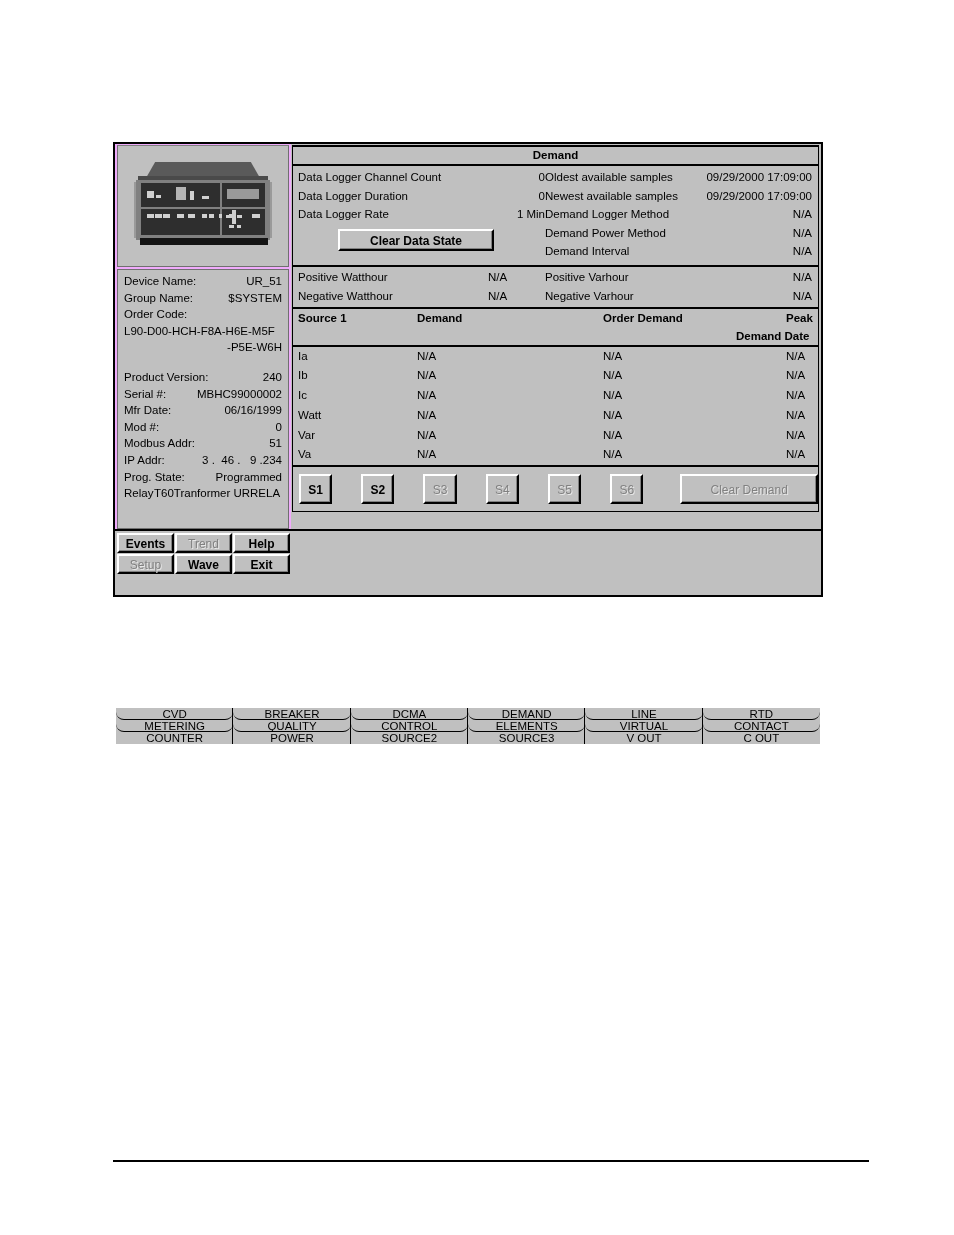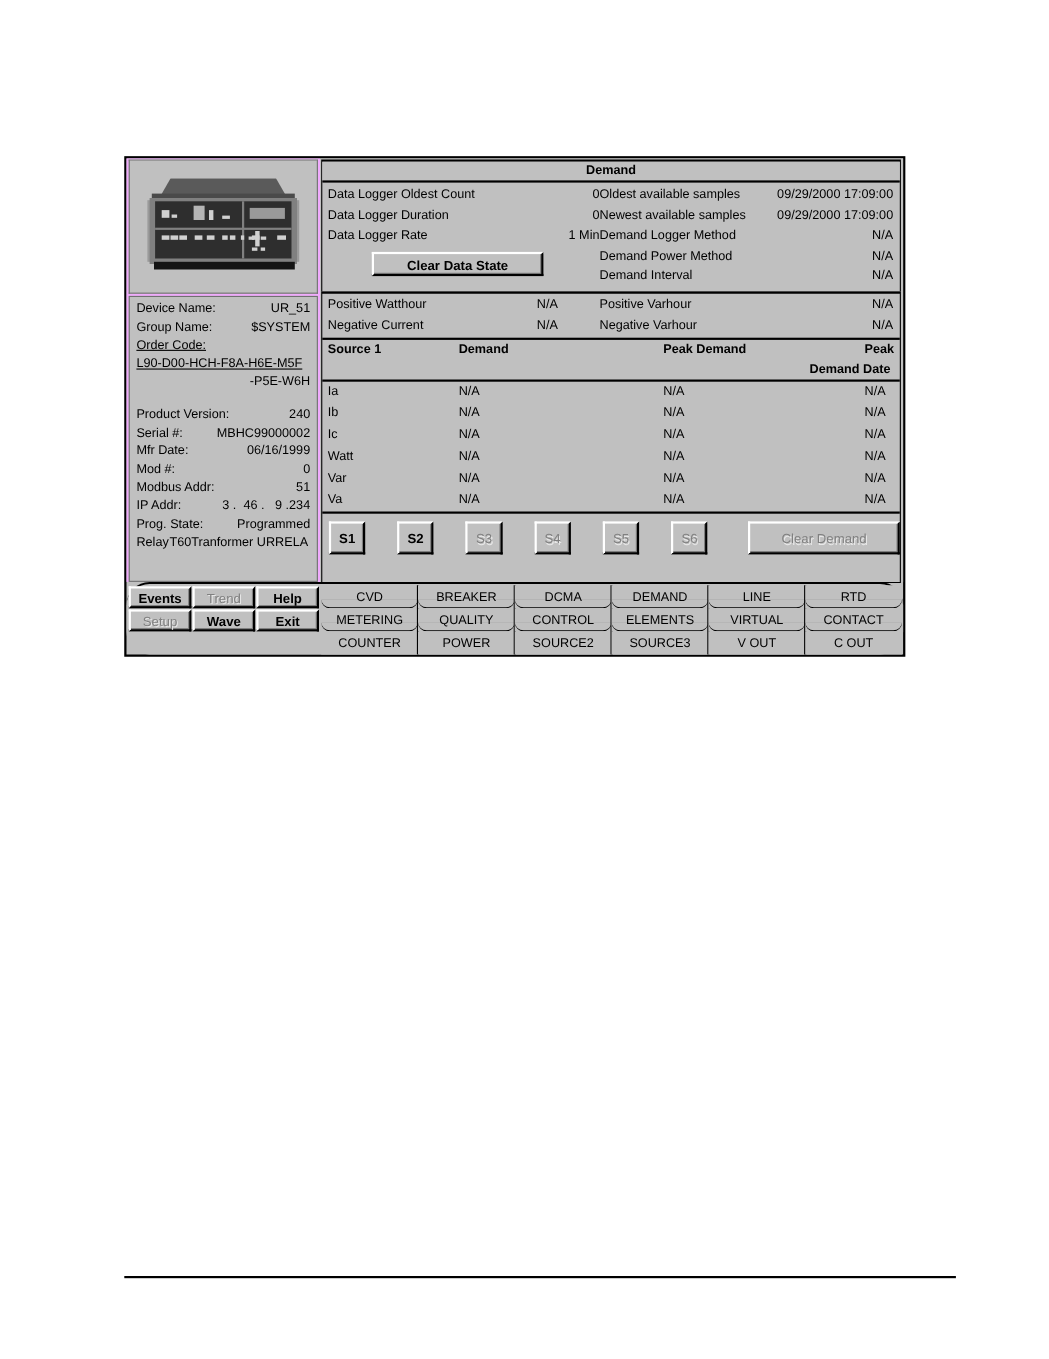--- a/index.html
+++ b/index.html
@@ -135,21 +135,21 @@
     overflow: hidden;
     position: relative;
   }
   .info-row {
     display: flex;
     justify-content: space-between;
     white-space: nowrap;
   }
   .info-row .lbl { }
   .info-row .val { text-align: right; }
-  .info-full { white-space: nowrap; text-decoration: underline; }
+  .info-full { white-space: nowrap; }
   .info-right { text-align: right; white-space: nowrap; }
   .info-gap { height: 13px; }
   .info-ip { white-space: pre; }
   .info-overlap {
     position: relative;
     white-space: nowrap;
     height: 16.6px;
   }
   .info-overlap .a { position: absolute; left: 0; top: 0; }
   .info-overlap .b { position: absolute; left: 30px; top: 0; }
@@ -286,21 +286,21 @@
 
   .table-foot-sep {
     border-top: 2px solid #000;
     height: 0;
   }
 
   
   .srcbtn-bar {
     display: flex;
     align-items: center;
-    padding: 7px 0 25px 6px;
+    padding: 7px 0 7px 6px;
     gap: 0;
   }
   .srcbtn {
     width: 35px;
     height: 30px;
     line-height: 26px;
     margin-right: 29px;
     font-size: 12px;
   }
   .clear-demand-btn {
@@ -309,25 +309,24 @@
     line-height: 26px;
     font-size: 12px;
     margin-left: 8px;
   }
 
   
   .bottom-bar {
     height: 66px;
     flex: 0 0 66px;
     display: flex;
-    flex-direction: row;
+    flex-direction: column;
     background: #c0c0c0;
     border-top: 2px solid #000;
     box-sizing: border-box;
-    border-radius: 21px;
   }
 
   .cmd-block {
     width: 176px;
     flex: 0 0 176px;
     padding: 2px 0 0 2px;
     box-sizing: border-box;
   }
   .cmd-row { display: flex; }
   .cmd-btn {
@@ -501,21 +500,21 @@
         </div>
       </div>
 
       <div class="right-panel">
 
         <div class="section">
           <div class="section-title">Demand</div>
           <div class="demand-body">
             <div class="demand-col-left">
               <div class="kv">
-                <span>Data Logger Oldest Count</span>
+                <span>Data Logger Channel Count</span>
                 <span class="v">0</span>
               </div>
               <div class="kv">
                 <span>Data Logger Duration</span>
                 <span class="v">0</span>
               </div>
               <div class="kv">
                 <span>Data Logger Rate</span>
                 <span class="v">1 Min</span>
               </div>
@@ -550,31 +549,31 @@
 
         <div class="section" style="border-top-width:2px; margin-top:-1px;">
           <div class="energy-body">
             <div class="energy-row">
               <span class="c1">Positive Watthour</span>
               <span class="c2">N/A</span>
               <span class="c3">Positive Varhour</span>
               <span class="c4">N/A</span>
             </div>
             <div class="energy-row">
-              <span class="c1">Negative Current</span>
+              <span class="c1">Negative Watthour</span>
               <span class="c2">N/A</span>
               <span class="c3">Negative Varhour</span>
               <span class="c4">N/A</span>
             </div>
           </div>
 
           <div class="table-head">
             <span class="col-a">Source 1</span>
             <span class="col-b"><span class="ctr-b">Demand</span></span>
-            <span class="col-c"><span class="ctr-c">Peak Demand</span></span>
+            <span class="col-c"><span class="ctr-c">Order Demand</span></span>
             <span class="col-d"><span class="ctr-d">Peak Demand Date</span></span>
           </div>
 
           <div>
             <div class="table-row">
               <span class="col-a">Ia</span>
               <span class="col-b"><span class="ctr-b">N/A</span></span>
               <span class="col-c"><span class="ctr-c">N/A</span></span>
               <span class="col-d"><span class="ctr-d">N/A</span></span>
             </div>

